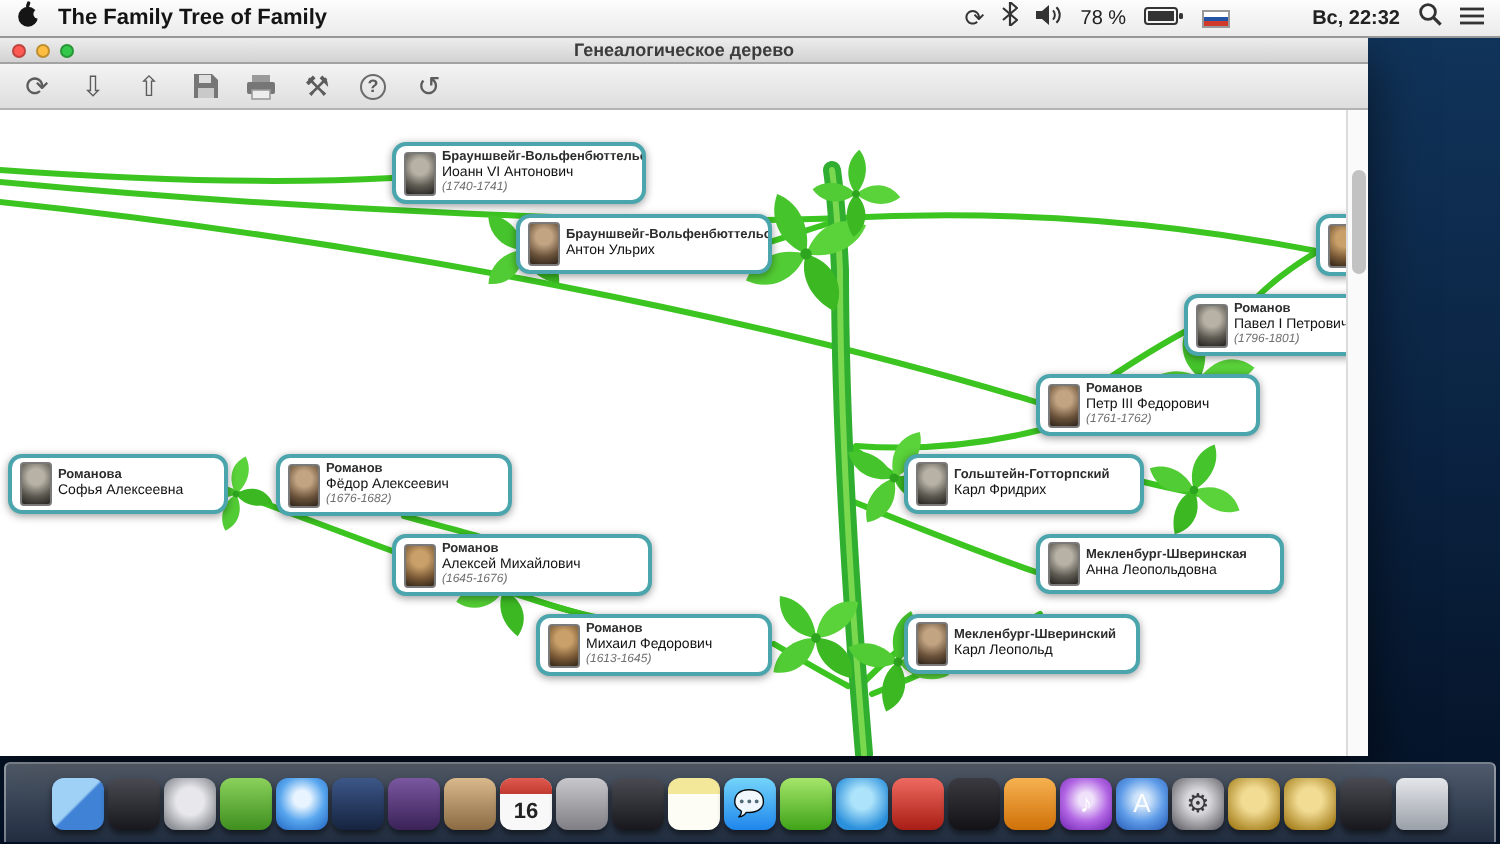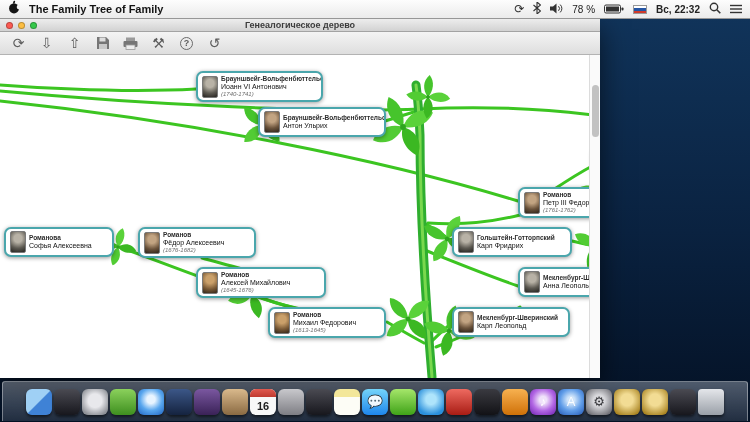--- a/index.html
+++ b/index.html
@@ -10,26 +10,26 @@
     position:relative;
   }
 
   
   .menubar { position:absolute; top:0; left:0; right:0; height:19px; z-index:40;
     background:linear-gradient(#fdfdfd,#ebebeb); border-bottom:1px solid #979797;
     display:flex; align-items:center; padding:0 8px; gap:9px; }
   .appname { font-size:11px; font-weight:bold; color:#141414; }
   .mb-right { margin-left:auto; display:flex; align-items:center; gap:9px; color:#2a2a2a; }
   .mb-txt { font-size:10px; color:#222; }
-  .clock { font-weight:bold; }
+  .clock { font-weight:bold;margin-left:32px; }
   .flag { width:14px; height:9px; border:1px solid #999;
     background:linear-gradient(#fff 33%,#2455a4 33% 66%,#d03a2b 66%); }
 
   
-  .window { position:absolute; top:19px; left:0; width:600px; height:359px; z-index:20;
+  .window { position:absolute; top:19px; left:0; width:684px; height:359px; z-index:20;
     background:#fca5a5; box-shadow:0 10px 26px rgba(0,0,0,.6); }
   .titlebar { height:13px; background:linear-gradient(#ededed,#d2d2d2);
     border-bottom:1px solid #a3a3a3; position:relative;
     display:flex; align-items:center; justify-content:center; }
   .wtitle { font-size:9px; font-weight:bold; color:#3c3c3c; }
   .lights { position:absolute; left:6px; top:3px; display:flex; gap:5px; }
   .light { width:7px; height:7px; border-radius:50%; border:0.5px solid rgba(0,0,0,.25); }
   .lred{ background:#fc5a52; } .lyel{ background:#fdbe41; } .lgrn{ background:#34c84a; }
 
   .toolbar { height:23px; background:linear-gradient(#f4f4f4,#dedede);

